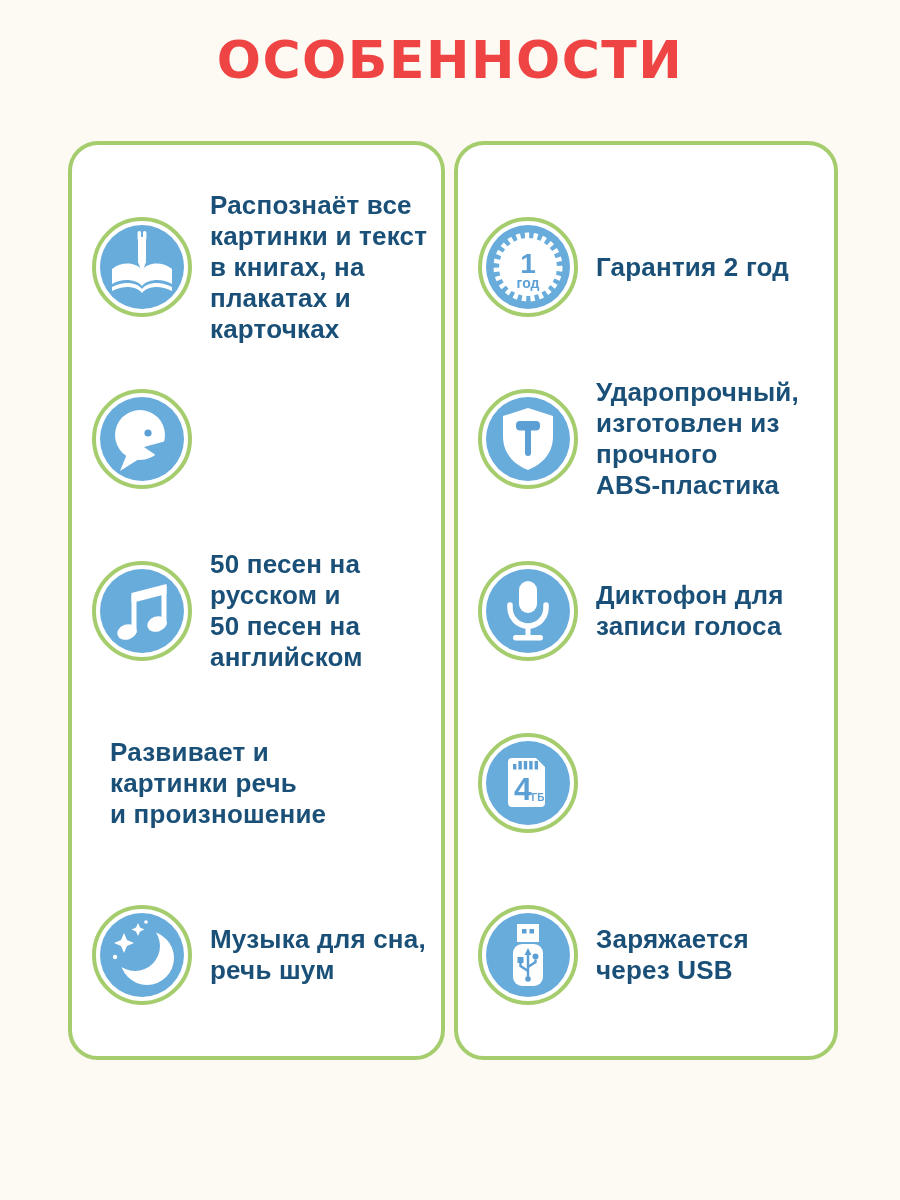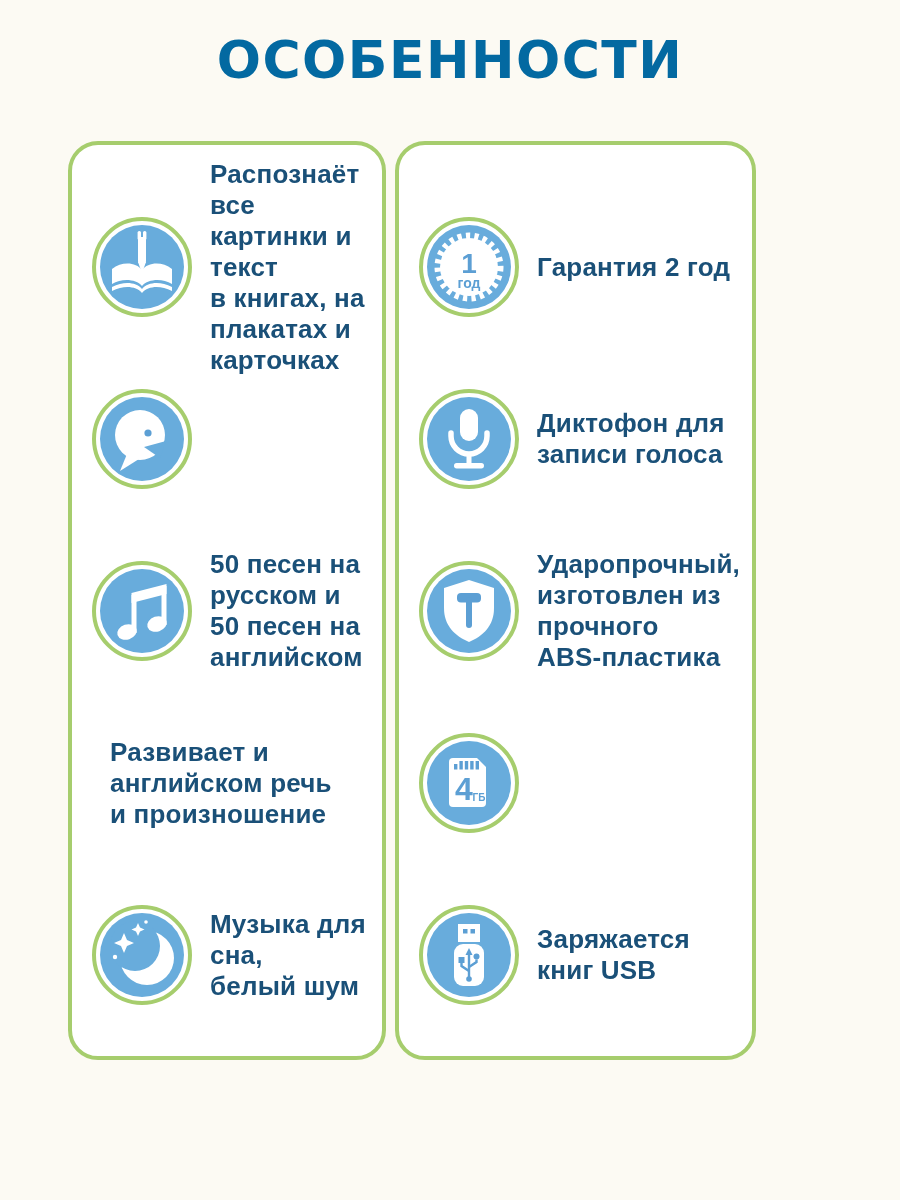--- a/index.html
+++ b/index.html
@@ -5,32 +5,32 @@
   html, body { margin: 0; padding: 0; }
   body {
     width: 900px; height: 1200px;
     background: #FCFAF3;
     font-family: "Liberation Sans", sans-serif;
     overflow: hidden;
   }
   .title {
     margin-top: 32px;
     text-align: center;
-    color: #0369a1;
+    color: #ef4444;
     font-family: "DejaVu Sans", sans-serif;
     font-weight: bold;
     font-size: 52px;
     line-height: 1.1;
     letter-spacing: 1.5px;
   }
   .cards {
     display: flex;
     gap: 9px;
     margin: 52px 0 0 68px;
-    width: 688px;
+    width: 770px;
   }
   .card {
     background: #FFFFFF;
     border: 4px solid #A6CD6D;
     border-radius: 30px;
     box-sizing: border-box;
     height: 919px;
     padding: 40px 12px 0 20px;
   }
   .card-left  { width: 377px; }
@@ -129,39 +129,39 @@
       </div>
         </div>
       <div class="feature-text">50 песен на
 русском и
 50 песен на
 английском</div>
     </div>
 
     <div class="feature">
       <div class="feature-text">Развивает и
-английском речь
+картинки речь
 и произношение</div>
     </div>
 
     <div class="feature">
       <div class="icon-ring">
           <div class="icon-circle">
         <svg viewBox="0 0 84 84">
           <circle cx="47" cy="45" r="27" fill="#fff"></circle>
           <circle cx="35" cy="33" r="25" fill="#68ACDC"></circle>
           <path d="M24 20 L27 27 L34 30 L27 33 L24 40 L21 33 L14 30 L21 27 Z" fill="#fff"></path>
           <path d="M38 10 L40 14.5 L44.5 16.5 L40 18.5 L38 23 L36 18.5 L31.5 16.5 L36 14.5 Z" fill="#fff"></path>
           <circle cx="15" cy="44" r="2.2" fill="#fff"></circle>
           <circle cx="46" cy="9" r="1.8" fill="#fff"></circle>
         </svg>
       </div>
         </div>
       <div class="feature-text">Музыка для сна,
-белый шум</div>
+речь шум</div>
     </div>
 
   </div>
 
   <div class="card card-right">
 
     <div class="feature">
       <div class="icon-ring">
           <div class="icon-circle">
         <svg viewBox="0 0 84 84">
@@ -172,45 +172,45 @@
         </svg>
       </div>
         </div>
       <div class="feature-text">Гарантия 2 год</div>
     </div>
 
     <div class="feature">
       <div class="icon-ring">
           <div class="icon-circle">
         <svg viewBox="0 0 84 84">
+          <path d="M42 11 L67 19 L67 39 C67 57 56 67 42 73 C28 67 17 57 17 39 L17 19 Z" fill="#fff"></path>
+          <rect x="30" y="24" width="24" height="9.5" rx="4" fill="#5C9FD4"></rect>
+          <rect x="39" y="28" width="6" height="31" rx="3" fill="#5C9FD4"></rect>
+        </svg>
+      </div>
+        </div>
+      <div class="feature-text">Ударопрочный,
+изготовлен из
+прочного
+ABS-пластика</div>
+    </div>
+
+    <div class="feature">
+      <div class="icon-ring">
+          <div class="icon-circle">
+        <svg viewBox="0 0 84 84">
           <rect x="33" y="12" width="18" height="32" rx="9" fill="#fff"></rect>
           <path d="M24 36 L24 39 A18 18 0 0 0 60 39 L60 36" stroke="#fff" stroke-width="5.5" fill="none" stroke-linecap="round"></path>
           <rect x="39.5" y="57" width="5" height="9" fill="#fff"></rect>
           <rect x="27" y="66" width="30" height="5.5" rx="2.7" fill="#fff"></rect>
         </svg>
       </div>
         </div>
       <div class="feature-text">Диктофон для
 записи голоса</div>
-    </div>
-
-    <div class="feature">
-      <div class="icon-ring">
-          <div class="icon-circle">
-        <svg viewBox="0 0 84 84">
-          <path d="M42 11 L67 19 L67 39 C67 57 56 67 42 73 C28 67 17 57 17 39 L17 19 Z" fill="#fff"></path>
-          <rect x="30" y="24" width="24" height="9.5" rx="4" fill="#5C9FD4"></rect>
-          <rect x="39" y="28" width="6" height="31" rx="3" fill="#5C9FD4"></rect>
-        </svg>
-      </div>
-        </div>
-      <div class="feature-text">Ударопрочный,
-изготовлен из
-прочного
-ABS-пластика</div>
     </div>
 
     <div class="feature">
       <div class="icon-ring">
           <div class="icon-circle">
         <svg viewBox="0 0 84 84">
           <path d="M26 17 L50 17 L59 26 L59 62 A4 4 0 0 1 55 66 L26 66 A4 4 0 0 1 22 62 L22 21 A4 4 0 0 1 26 17 Z" fill="#fff"></path>
           <rect x="27" y="23" width="3.4" height="5.5" fill="#5C9FD4"></rect>
           <rect x="32.4" y="20" width="3.4" height="8.5" fill="#5C9FD4"></rect>
           <rect x="37.8" y="20" width="3.4" height="8.5" fill="#5C9FD4"></rect>
@@ -237,17 +237,17 @@
             <path d="M42 54 L49.5 49 L49.5 46.5"></path>
           </g>
           <circle cx="42" cy="66" r="2.8" fill="#5C9FD4"></circle>
           <polygon points="42,35 38.5,42 45.5,42" fill="#5C9FD4"></polygon>
           <rect x="31.5" y="44" width="6" height="6" fill="#5C9FD4"></rect>
           <circle cx="49.5" cy="43.5" r="3" fill="#5C9FD4"></circle>
         </svg>
       </div>
         </div>
       <div class="feature-text">Заряжается
-книг USB</div>
+через USB</div>
     </div>
 
   </div>
 </div>
 
 </body></html>

